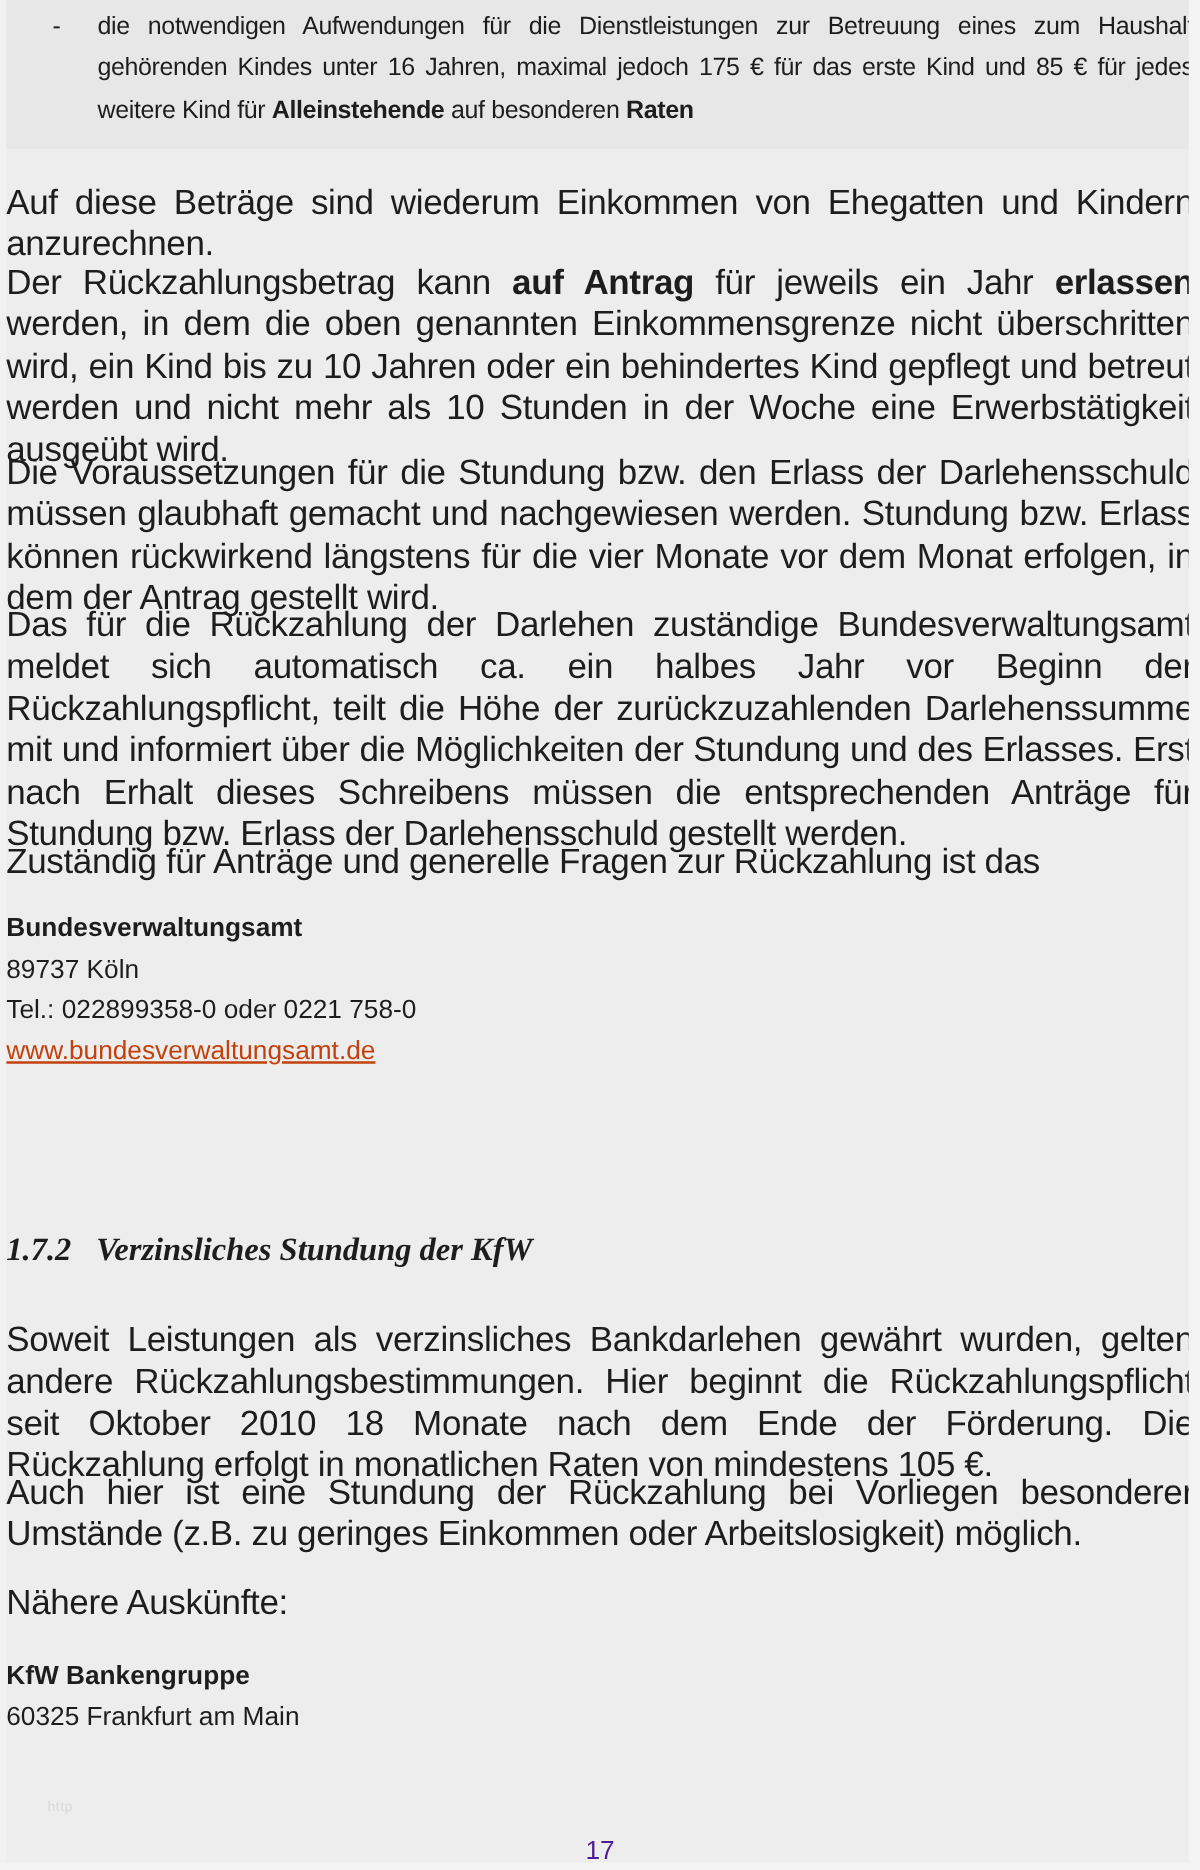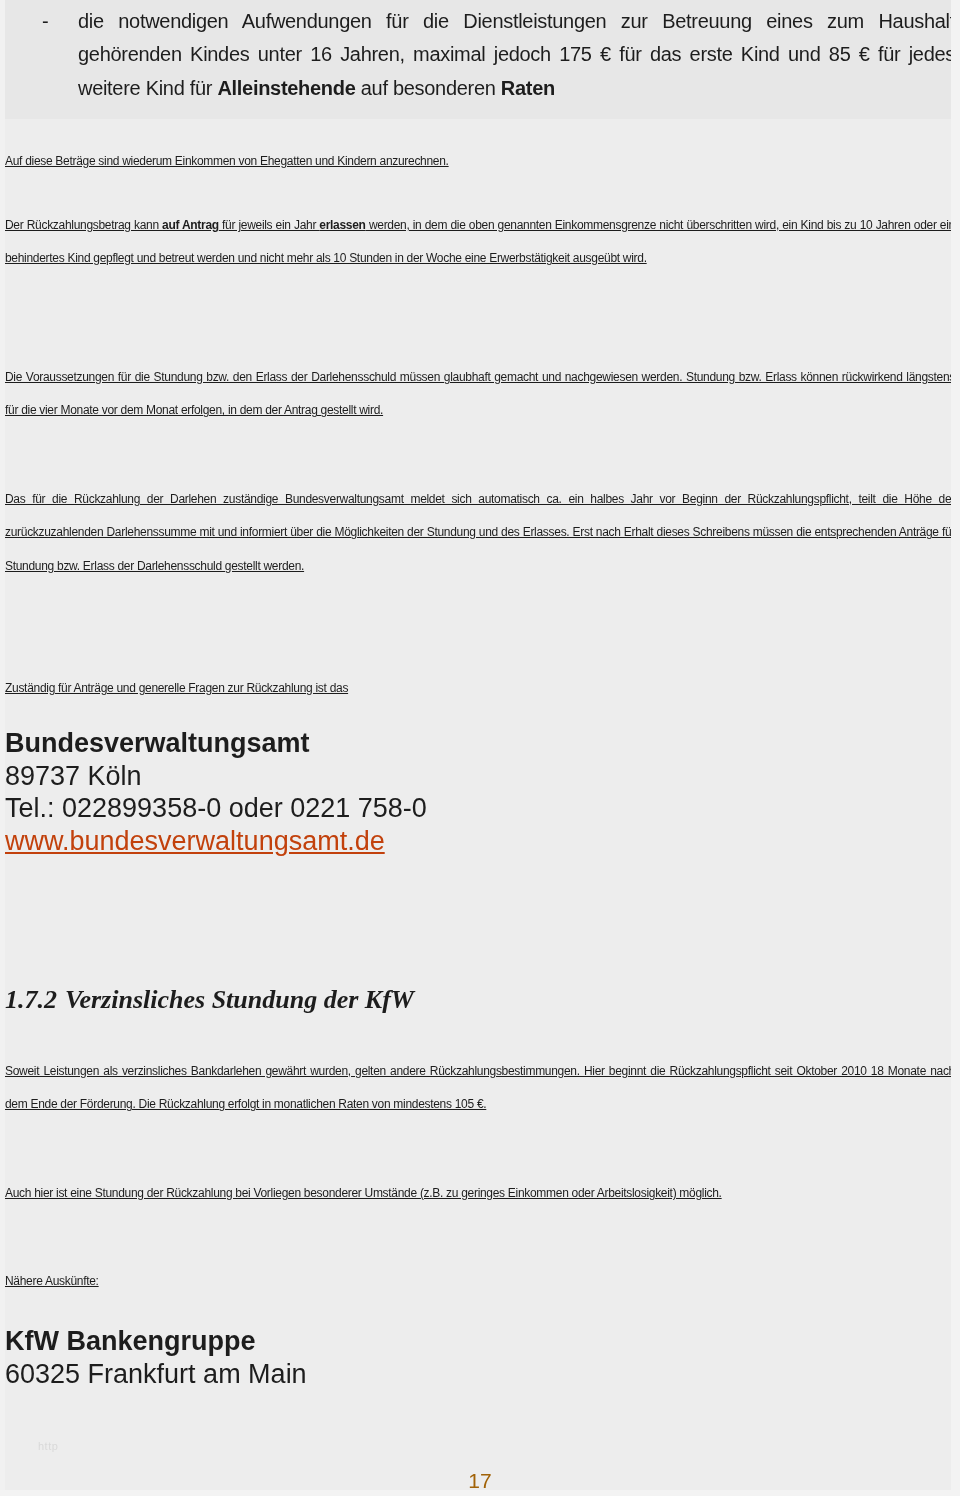--- a/index.html
+++ b/index.html
@@ -21,83 +21,82 @@
     position: absolute;
     left: 0; top: 0;
     width: 960px; height: 119px;
     background: #e7e7e7;
   }
 
   .body-text {
     position: absolute;
     left: 5px;
     width: 950px;
-    font-size: 12px;
+    font-size: 28px;
     line-height: 33.4px;
     letter-spacing: -0.3px;
     text-align: justify;
-    text-decoration: underline;
   }
   .body-text b { letter-spacing: -0.3px; }
 
   .bullet-wrap { position: absolute; left: 0; top: 5px; width: 955px; }
   .bullet-marker {
     position: absolute; left: 42px; top: 0;
     font-size: 20px; line-height: 33.4px;
   }
   .bullet-text {
     margin-left: 78px;
     width: 877px;
     font-size: 20px;
     line-height: 33.4px;
     letter-spacing: -0.3px;
     text-align: justify;
   }
 
   .contact {
     position: absolute;
     left: 5px;
-    font-size: 27px;
+    font-size: 21px;
     line-height: 32.5px;
     letter-spacing: 0;
   }
   .contact .name { font-weight: bold; }
   .contact a {
     color: #c2410c;
     text-decoration: underline;
   }
 
   .section-heading {
     position: absolute;
     left: 5px; top: 984px;
     font-family: "Liberation Serif", serif;
     font-weight: bold;
     font-style: italic;
     font-size: 26px;
     line-height: 32px;
     letter-spacing: 0;
   }
-  .section-heading .num { margin-right: 8px; }
+  .section-heading .num { margin-right: 20px; }
 
   .watermark {
     position: absolute;
     left: 38px; top: 1440px;
     font-size: 11px;
     color: #d9d9d9;
     letter-spacing: 0.5px;
   }
 
   .page-number {
     position: absolute;
     left: 0; top: 1466px;
     width: 960px;
     text-align: center;
     font-size: 21px;
     line-height: 30px;
-    color: #a16207;
+    color: #4c1d95;
     z-index: 2;
   }
 </style>
 </head>
 <body>
 
 <div class="page">
 
   <div class="top-block"></div>
 

